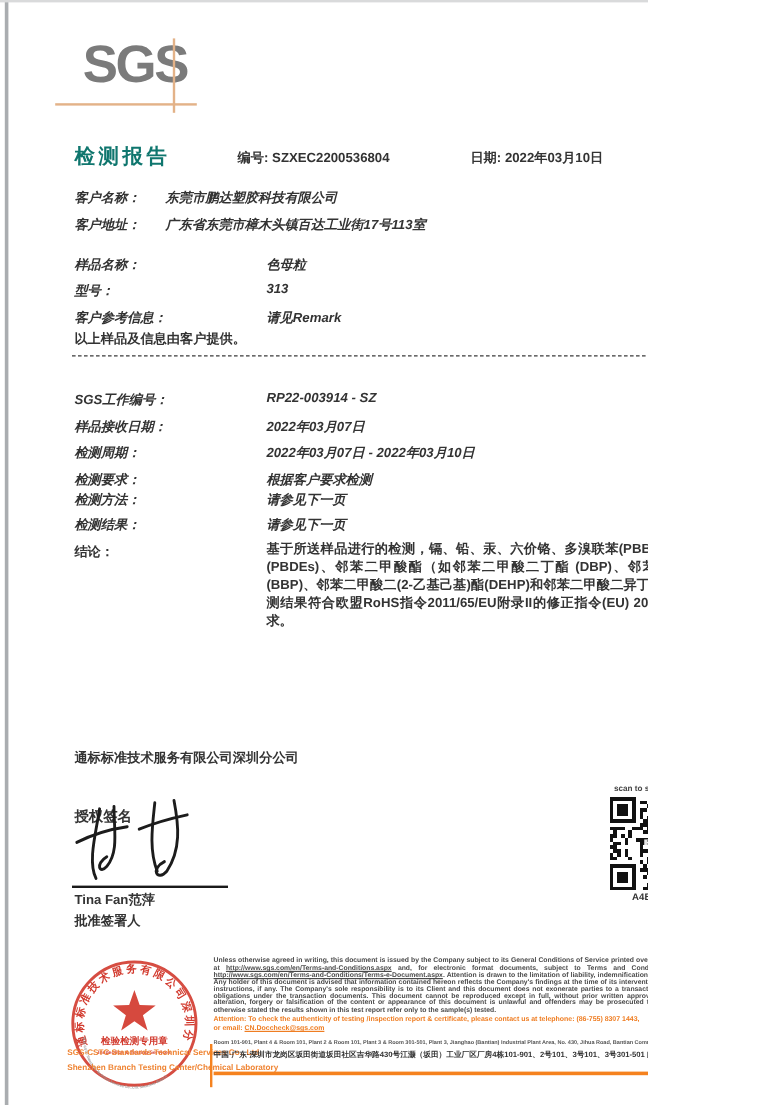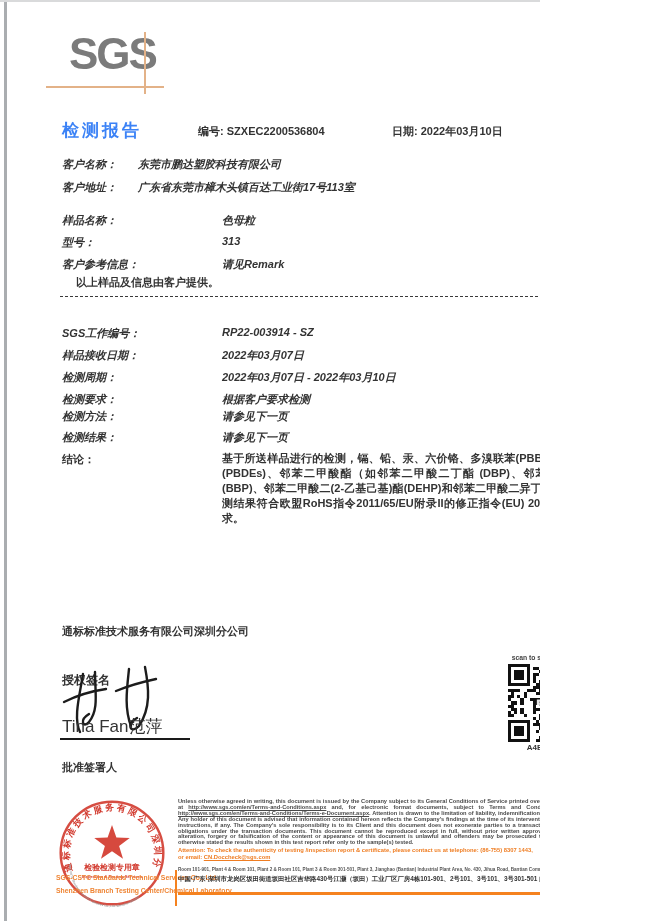--- a/index.html
+++ b/index.html
@@ -7,43 +7,43 @@
         font-family:"Liberation Sans","DejaVu Sans",sans-serif;color:#333;}
   
   .edge-left{position:absolute;left:4px;top:0;width:3px;height:100%;background:#aaadb0;}
   .edge-top{position:absolute;left:0;top:0;width:100%;height:2px;background:#d9dadb;}
 
   
   .logo{position:absolute;left:69px;top:32px;font-size:44px;font-weight:800;letter-spacing:-2px;
         color:#7b7b7b;line-height:1;}
   .logo-hline{position:absolute;left:46px;top:86px;width:118px;height:2px;background:#e3b288;}
   .logo-vline{position:absolute;left:144px;top:32px;width:2px;height:62px;background:#e3b288;}
-  .doc-title{position:absolute;left:62px;top:119px;font-size:17px;font-weight:700;letter-spacing:3px;color:#3b82f6;}
+  .doc-title{position:absolute;left:62px;top:119px;font-size:17px;font-weight:700;letter-spacing:3px;color:#0f766e;}
   .hno{position:absolute;left:198px;top:124px;font-size:11px;font-weight:700;white-space:nowrap;}
   .hdate{position:absolute;left:392px;top:124px;font-size:11px;font-weight:700;white-space:nowrap;}
   .hpage{position:absolute;left:556px;top:124px;font-size:11px;font-weight:700;white-space:nowrap;}
 
   
   .row{position:absolute;left:62px;font-size:11px;font-weight:700;color:#333;white-space:nowrap;font-style:italic;}
   .row .val{position:absolute;white-space:nowrap;}
   .v76 .val{left:76px;}
   .v160 .val{left:160px;}
-  .note{position:absolute;left:76px;top:275px;font-size:11px;font-weight:700;}
+  .note{position:absolute;left:62px;top:275px;font-size:11px;font-weight:700;}
   .dashline{position:absolute;left:60px;top:296px;width:488px;border-top:1.5px dashed #3a3a3a;}
 
   .concl-lbl{position:absolute;left:62px;top:452px;font-size:11px;font-weight:700;}
   .concl{position:absolute;left:222px;top:451px;width:398px;font-size:11px;font-weight:700;
          line-height:15px;white-space:normal;text-align:justify;}
 
   
   .sig-company{position:absolute;left:62px;top:624px;font-size:11px;font-weight:700;}
   .sig-auth{position:absolute;left:62px;top:672px;font-size:12px;font-weight:700;}
   .sig-draw{position:absolute;left:58px;top:660px;}
   .sig-line{position:absolute;left:60px;top:738px;width:130px;height:2px;background:#1a1a1a;}
-  .sig-name{position:absolute;left:62px;top:715px;font-size:17px;font-weight:400;}
+  .sig-name{position:absolute;left:62px;top:742px;font-size:11px;font-weight:700;}
   .sig-role{position:absolute;left:62px;top:760px;font-size:11px;font-weight:700;}
 
   
   .qr-wrap{position:absolute;left:502px;top:654px;width:90px;text-align:center;}
   .qr-cap{font-size:6.8px;color:#444;font-weight:700;}
   .qr-box{position:relative;width:78px;height:78px;margin:3px auto 0;background:#fff;}
   .qr-box svg{width:78px;height:78px;display:block;}
   .qr-center{position:absolute;left:50%;top:50%;transform:translate(-50%,-50%);
              background:rgba(255,255,255,.9);color:#8a8a8a;font-size:7px;font-weight:800;
              padding:0 2px;letter-spacing:.5px;}

